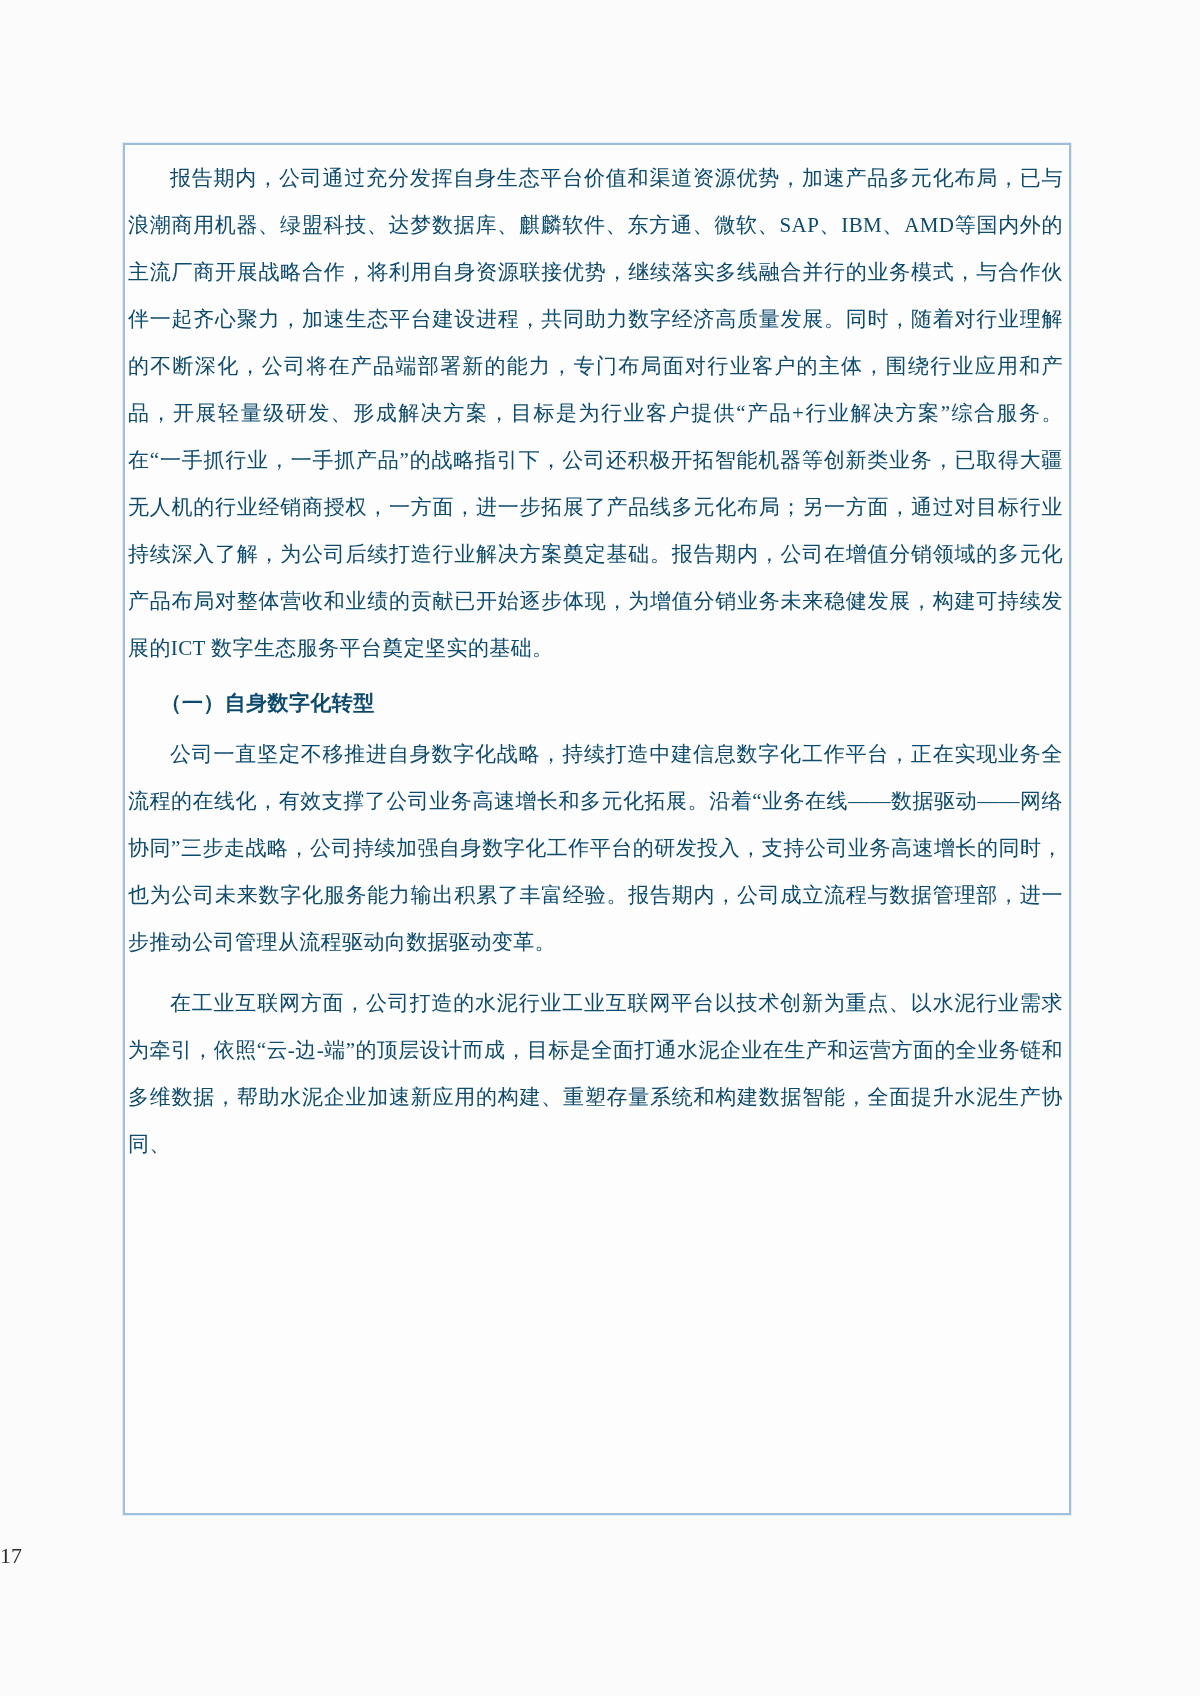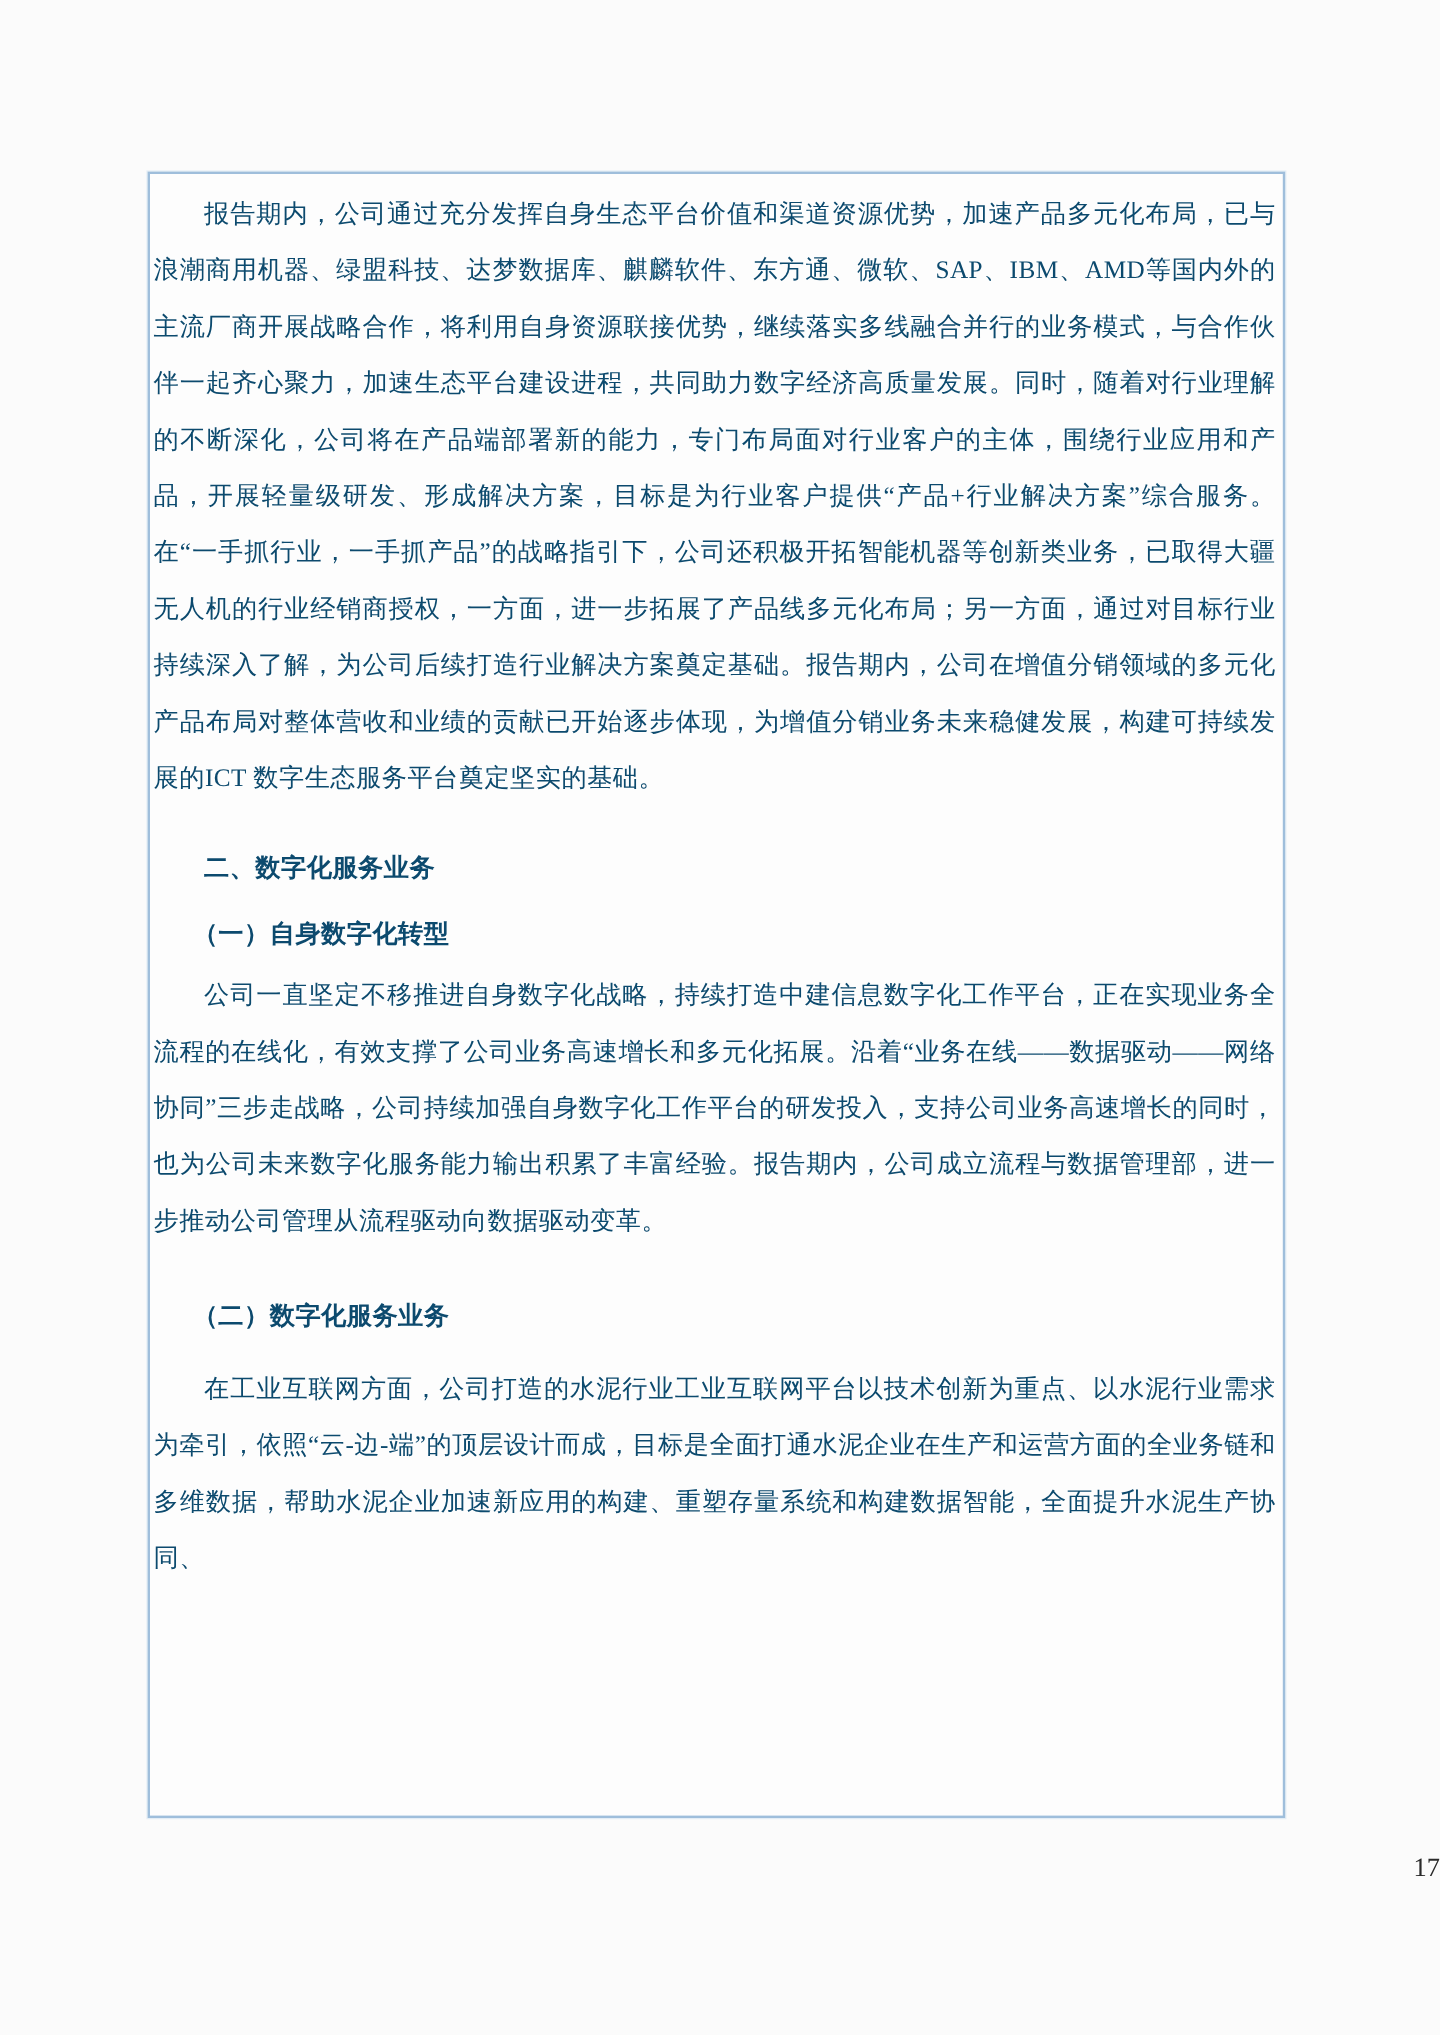--- a/index.html
+++ b/index.html
@@ -55,43 +55,41 @@
   .h-sub1 { margin-top: 8px; }
   .p2 { margin-top: 4px; }
   .h-sub2 { margin-top: 32px; }
   .p3 { margin-top: 7px; }
   .p4 { margin-top: 14px; }
   .page-footer {
     position: absolute;
     left: 0;
     top: 1543px;
     width: 1200px;
-    text-align: right;
+    text-align: left;
     font-size: 22px;
     color: #2a2a2a;
     font-family: "Liberation Serif", "DejaVu Serif", serif;
   }
 </style>
 </head>
 <body>
 
 <div class="page">
 
   <div class="content-frame">
     <div class="text-col">
 
       <p class="para p1">报告期内，公司通过充分发挥自身生态平台价值和渠道资源优势，加速产品多元化布局，已与浪潮商用机器、绿盟科技、达梦数据库、麒麟软件、东方通、微软、SAP、IBM、AMD等国内外的主流厂商开展战略合作，将利用自身资源联接优势，继续落实多线融合并行的业务模式，与合作伙伴一起齐心聚力，加速生态平台建设进程，共同助力数字经济高质量发展。同时，随着对行业理解的不断深化，公司将在产品端部署新的能力，专门布局面对行业客户的主体，围绕行业应用和产品，开展轻量级研发、形成解决方案，目标是为行业客户提供“产品+行业解决方案”综合服务。在“一手抓行业，一手抓产品”的战略指引下，公司还积极开拓智能机器等创新类业务，已取得大疆无人机的行业经销商授权，一方面，进一步拓展了产品线多元化布局；另一方面，通过对目标行业持续深入了解，为公司后续打造行业解决方案奠定基础。报告期内，公司在增值分销领域的多元化产品布局对整体营收和业绩的贡献已开始逐步体现，为增值分销业务未来稳健发展，构建可持续发展的ICT 数字生态服务平台奠定坚实的基础。</p>
 
-      <p class="heading h-sec">二、数字化服务业务</p>
 
       <p class="heading bracket h-sub1">（一）自身数字化转型</p>
 
       <p class="para p2">公司一直坚定不移推进自身数字化战略，持续打造中建信息数字化工作平台，正在实现业务全流程的在线化，有效支撑了公司业务高速增长和多元化拓展。沿着“业务在线——数据驱动——网络协同”三步走战略，公司持续加强自身数字化工作平台的研发投入，支持公司业务高速增长的同时，也为公司未来数字化服务能力输出积累了丰富经验。报告期内，公司成立流程与数据管理部，进一步推动公司管理从流程驱动向数据驱动变革。</p>
 
-      <p class="heading bracket h-sub2">（二）数字化服务业务</p>
 
 
       <p class="para p4">在工业互联网方面，公司打造的水泥行业工业互联网平台以技术创新为重点、以水泥行业需求为牵引，依照“云-边-端”的顶层设计而成，目标是全面打通水泥企业在生产和运营方面的全业务链和多维数据，帮助水泥企业加速新应用的构建、重塑存量系统和构建数据智能，全面提升水泥生产协同、</p>
 
     </div>
   </div>
 
   <div class="page-footer">17</div>
 
 </div>

